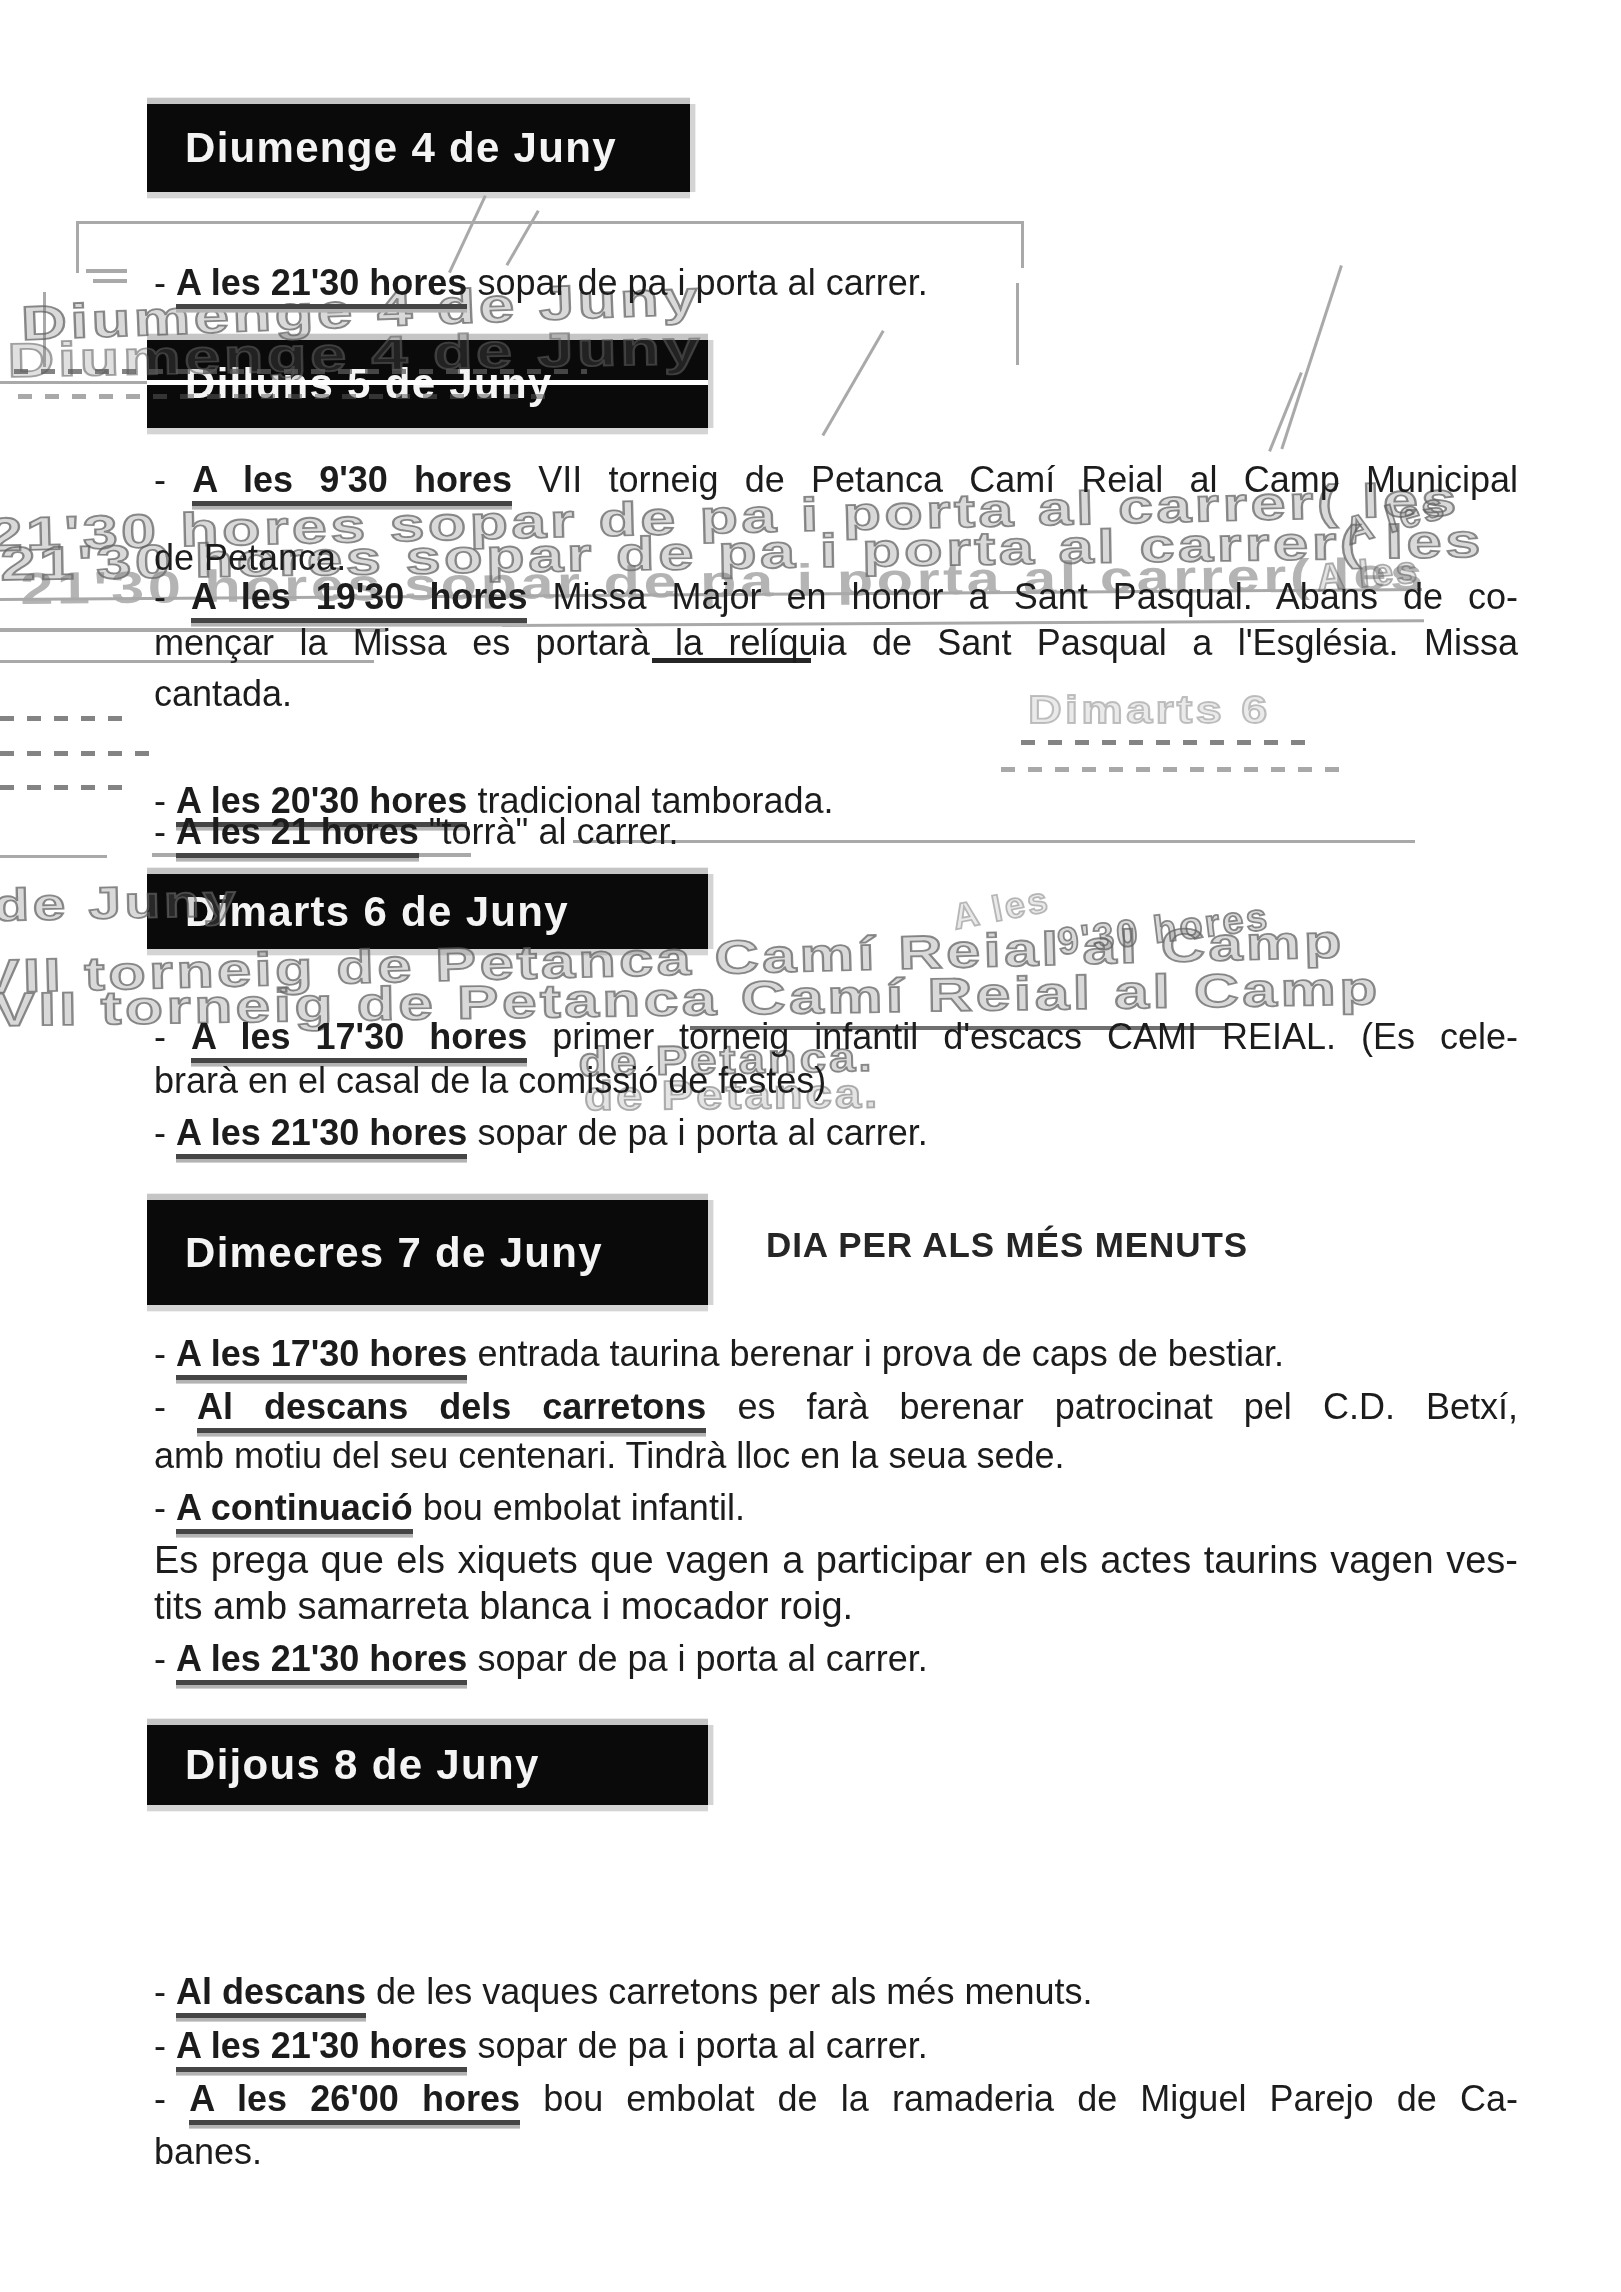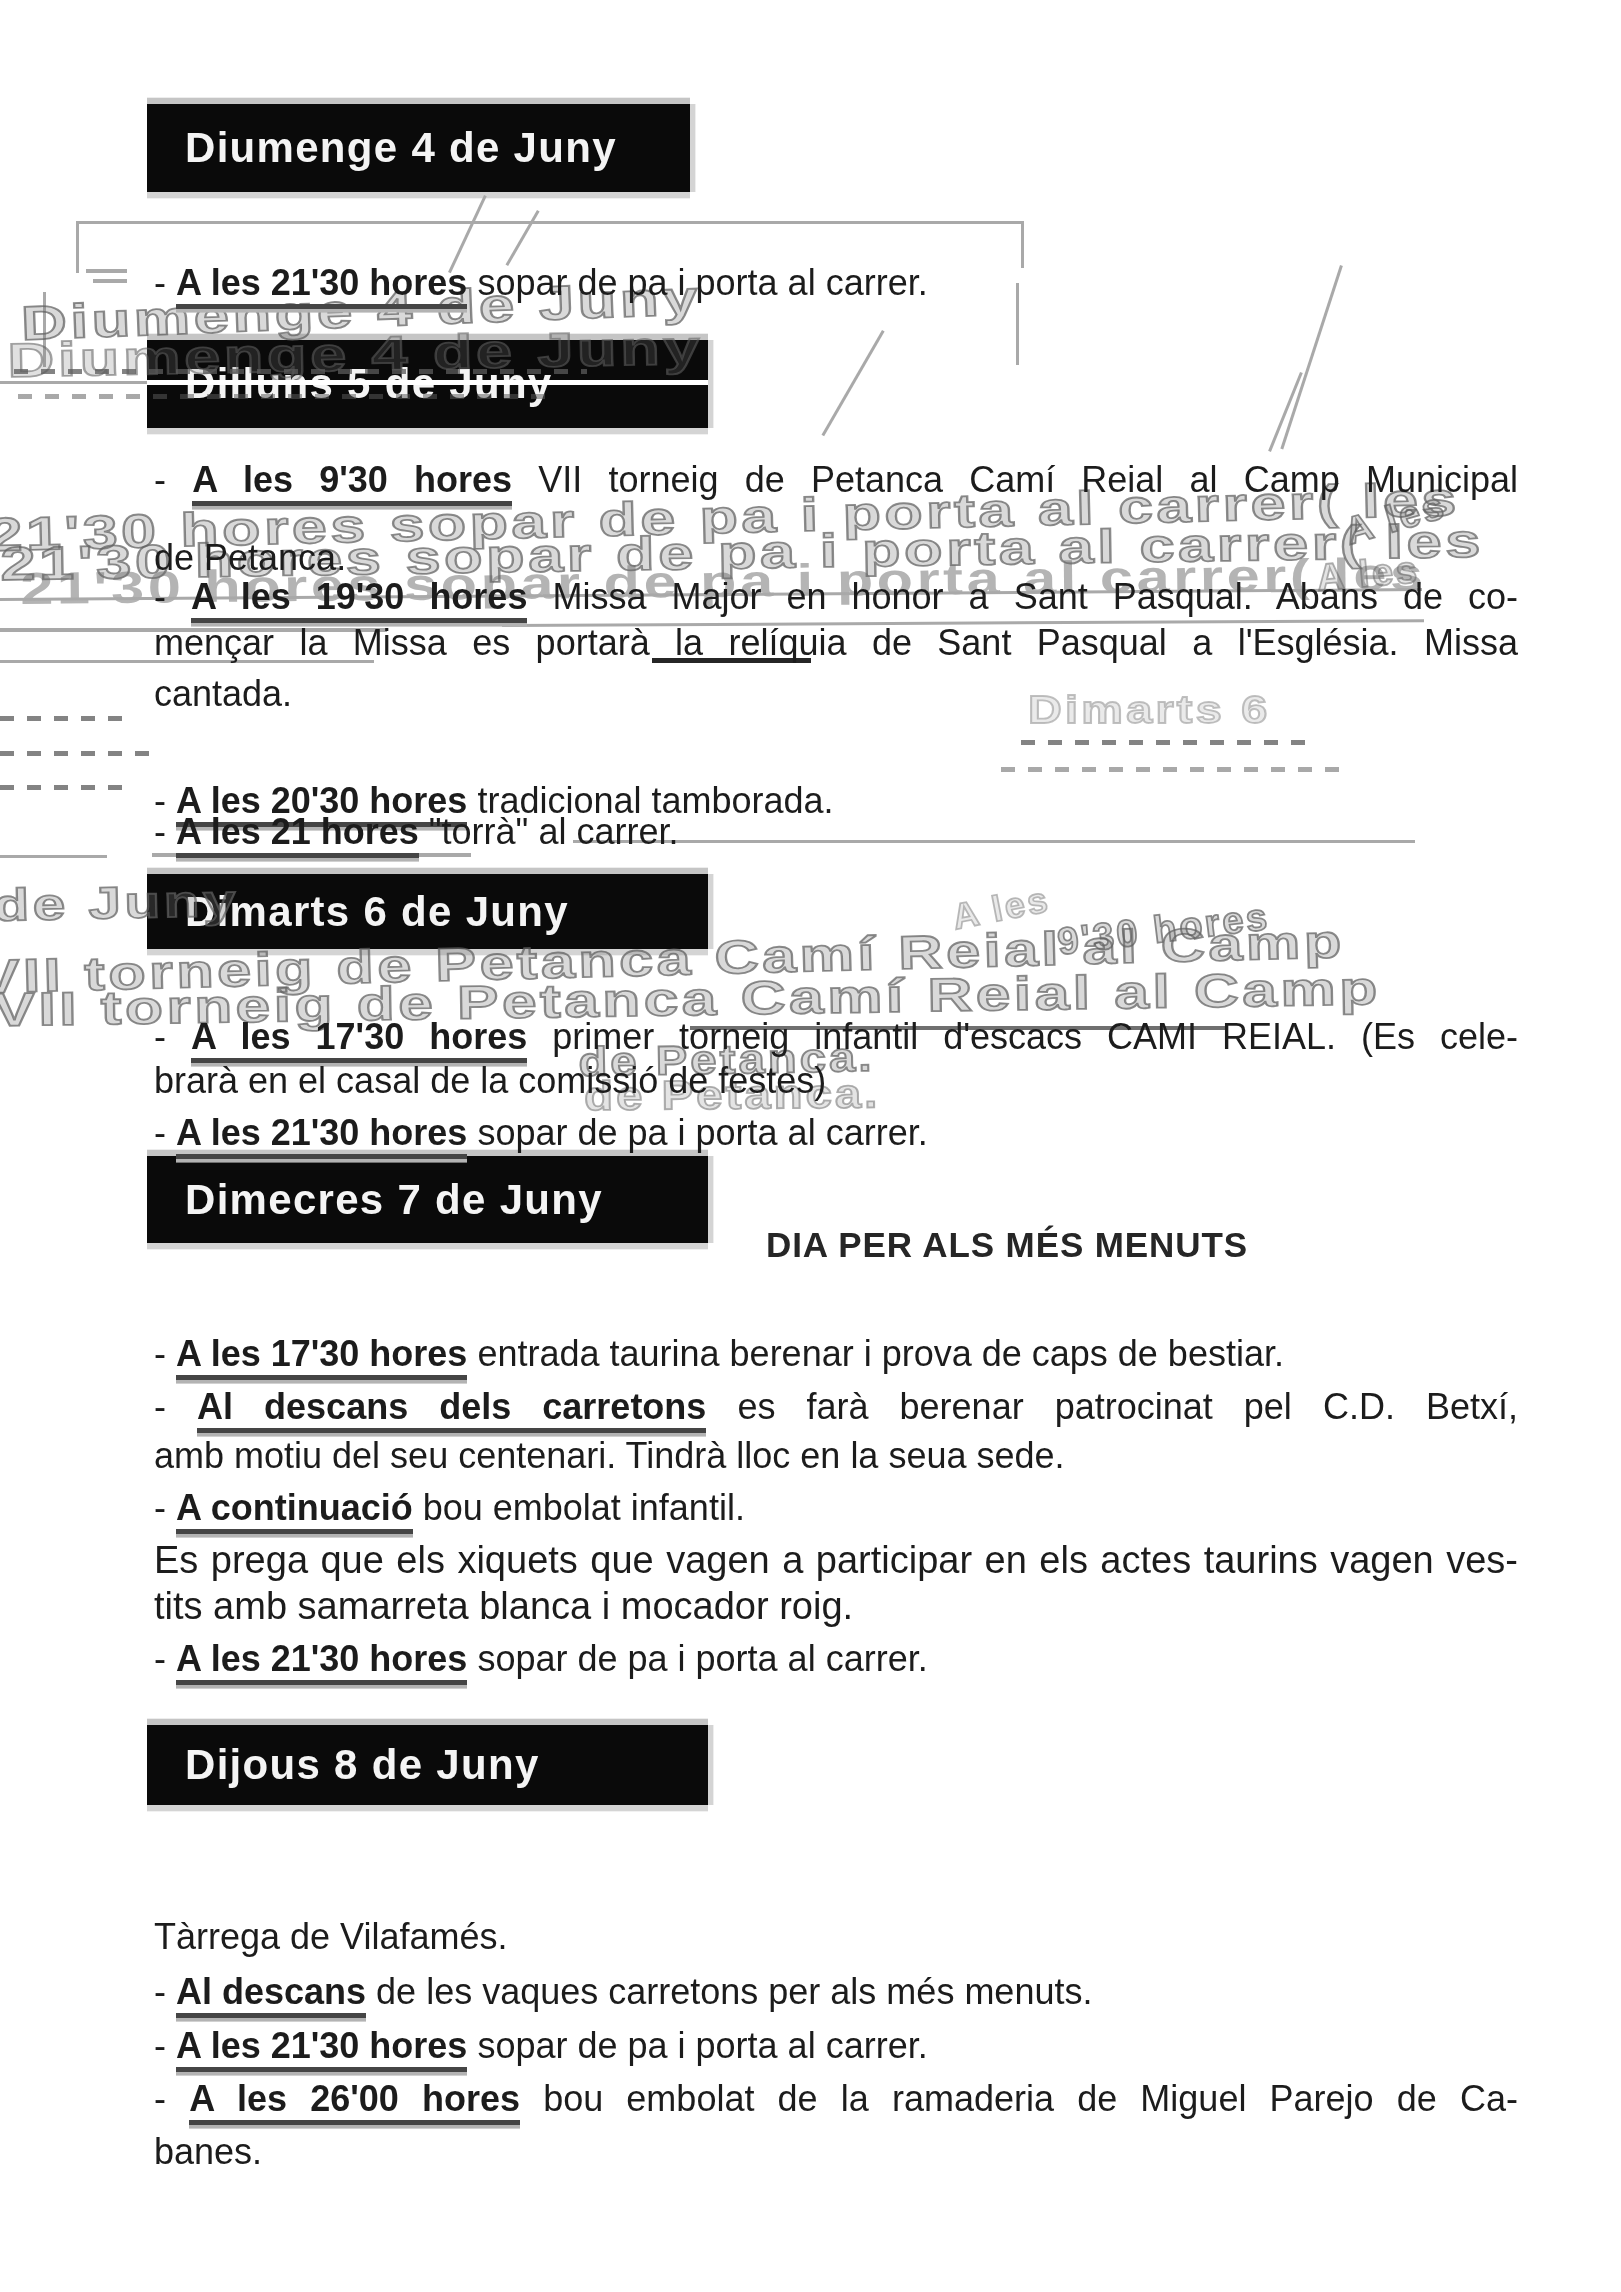--- a/index.html
+++ b/index.html
@@ -118,37 +118,36 @@
   <div class="ghost" style="left:1055px;top:921px;font-size:38px;transform:rotate(-7deg)">9'30 hores</div>
   <div class="ghost" style="left:949px;top:897px;font-size:36px;opacity:.6;transform:rotate(-11deg)">A les</div>
 
   <div class="line just" style="top:1016px"><span class="dash">- </span><span class="time">A les 17'30 hores</span><span> primer torneig infantil d'escacs CAMI REIAL. (Es cele-</span></div>
   <div class="line" style="top:1060px"><span>brarà en el casal de la comissió de festes)</span></div>
   <div class="line" style="top:1112px"><span class="dash">- </span><span class="time">A les 21'30 hores</span><span> sopar de pa i porta al carrer.</span></div>
 
   <div class="ghost" style="left:578px;top:1039px;font-size:41px;transform:rotate(-1deg) scaleX(1.15)">de Petanca.</div>
   <div class="ghost" style="left:584px;top:1073px;font-size:41px;opacity:.7;transform:rotate(-0.5deg) scaleX(1.15)">de Petanca.</div>
 
-  <div class="bar" style="top:1156px;width:561px;height:87px">
+  <div class="bar" style="top:1200px;width:561px;height:105px">
     <span>Dimecres 7 de Juny</span>
   </div>
   <div class="note" style="left:766px;top:1225px">DIA PER ALS MÉS MENUTS</div>
 
   <div class="line" style="top:1333px"><span class="dash">- </span><span class="time">A les 17'30 hores</span><span> entrada taurina berenar i prova de caps de bestiar.</span></div>
   <div class="line just" style="top:1386px"><span class="dash">- </span><span class="time">Al descans dels carretons</span><span> es farà berenar patrocinat pel C.D. Betxí,</span></div>
   <div class="line" style="top:1435px"><span>amb motiu del seu centenari. Tindrà lloc en la seua sede.</span></div>
   <div class="line" style="top:1487px"><span class="dash">- </span><span class="time">A continuació</span><span> bou embolat infantil.</span></div>
   <div class="line small just" style="top:1542px"><span>Es prega que els xiquets que vagen a participar en els actes taurins vagen ves-</span></div>
   <div class="line small" style="top:1588px"><span>tits amb samarreta blanca i mocador roig.</span></div>
   <div class="line" style="top:1638px"><span class="dash">- </span><span class="time">A les 21'30 hores</span><span> sopar de pa i porta al carrer.</span></div>
 
   <div class="bar" style="top:1725px;width:561px;height:80px">
     <span>Dijous 8 de Juny</span>
   </div>
 
-  <div class="line" style="top:1916px"><span>Tàrrega de Vilafamés.</span></div>
   <div class="line" style="top:1971px"><span class="dash">- </span><span class="time">Al descans</span><span> de les vaques carretons per als més menuts.</span></div>
   <div class="line" style="top:2025px"><span class="dash">- </span><span class="time">A les 21'30 hores</span><span> sopar de pa i porta al carrer.</span></div>
   <div class="line just" style="top:2078px"><span class="dash">- </span><span class="time">A les 26'00 hores</span><span> bou embolat de la ramaderia de Miguel Parejo de Ca-</span></div>
   <div class="line" style="top:2131px"><span>banes.</span></div>
 
 </div>
 
 
 </body></html>

